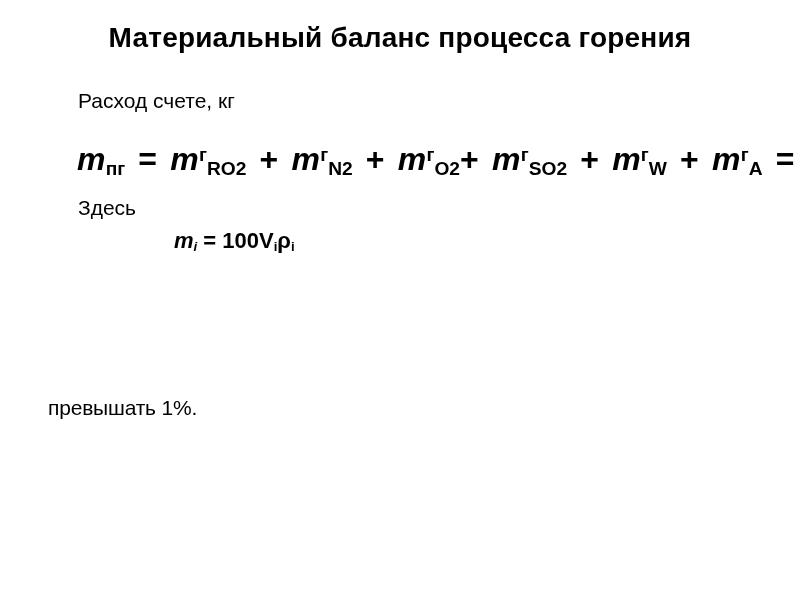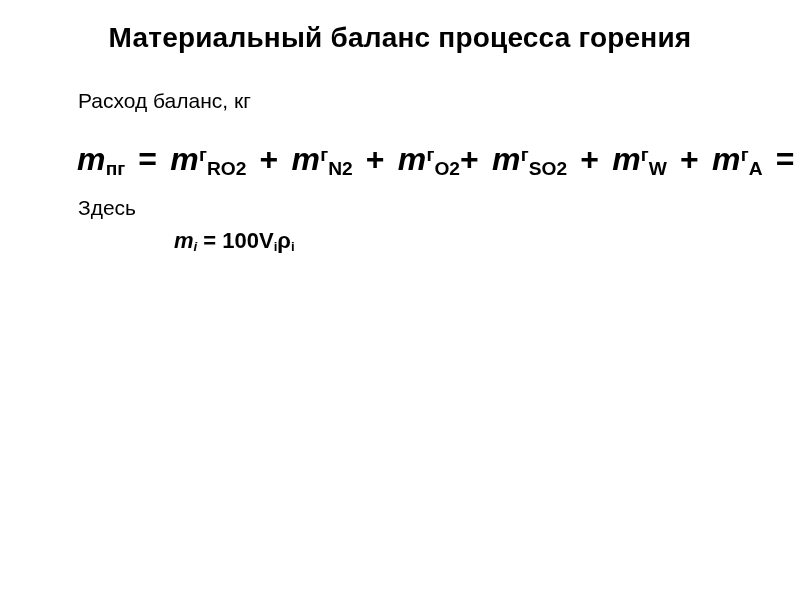--- a/index.html
+++ b/index.html
@@ -34,23 +34,24 @@
   .sub{font-size:60%;position:relative;top:0.24em;vertical-align:baseline;letter-spacing:0;}
   .sup{font-size:60%;position:relative;top:-0.45em;vertical-align:baseline;letter-spacing:0;}
   .big{font-size:112%;font-weight:normal;}
 </style>
 </head>
 <body>
 
 <div class="slide">
   <h1 class="title">Материальный баланс процесса горения</h1>
 
-  <div class="intro">Расход баланс, кг</div>
+  <div class="intro">Расход счете, кг</div>
 
   <div class="formula-main"><span class="b it">m</span><span class="b sub">пг</span><span class="b"> = </span><span class="b it">m</span><span class="b sup">г</span><span class="b sub">RO2</span><span class="b"> + </span><span class="b it">m</span><span class="b sup">г</span><span class="b sub">N2</span><span class="b"> + </span><span class="b it">m</span><span class="b sup">г</span><span class="b sub">O2</span><span class="b">+ </span><span class="b it">m</span><span class="b sup">г</span><span class="b sub">SO2</span><span class="b"> + </span><span class="b it">m</span><span class="b sup">г</span><span class="b sub">W</span><span class="b"> + </span><span class="b it">m</span><span class="b sup">г</span><span class="b sub">A</span><span class="b"> = </span><span class="big">∑</span><span class="b it">m</span><span class="b it sub">i</span><span class="b"> + </span><span class="b it">m</span><span class="b sup">г</span><span class="b sub">A</span><span class="b">,</span></div>
 
   <div class="here">Здесь</div>
 
   <div class="def def-mi"><span class="b it">m</span><span class="b it sub">i</span><span class="b"> = 100V</span><span class="b sub">i</span><span class="b">ρ</span><span class="b sub">i</span></div>
 
   <div class="closing">
+    <div class="closing-line2">превышать 1%.</div>
   </div>
 </div>
 
 </body></html>

